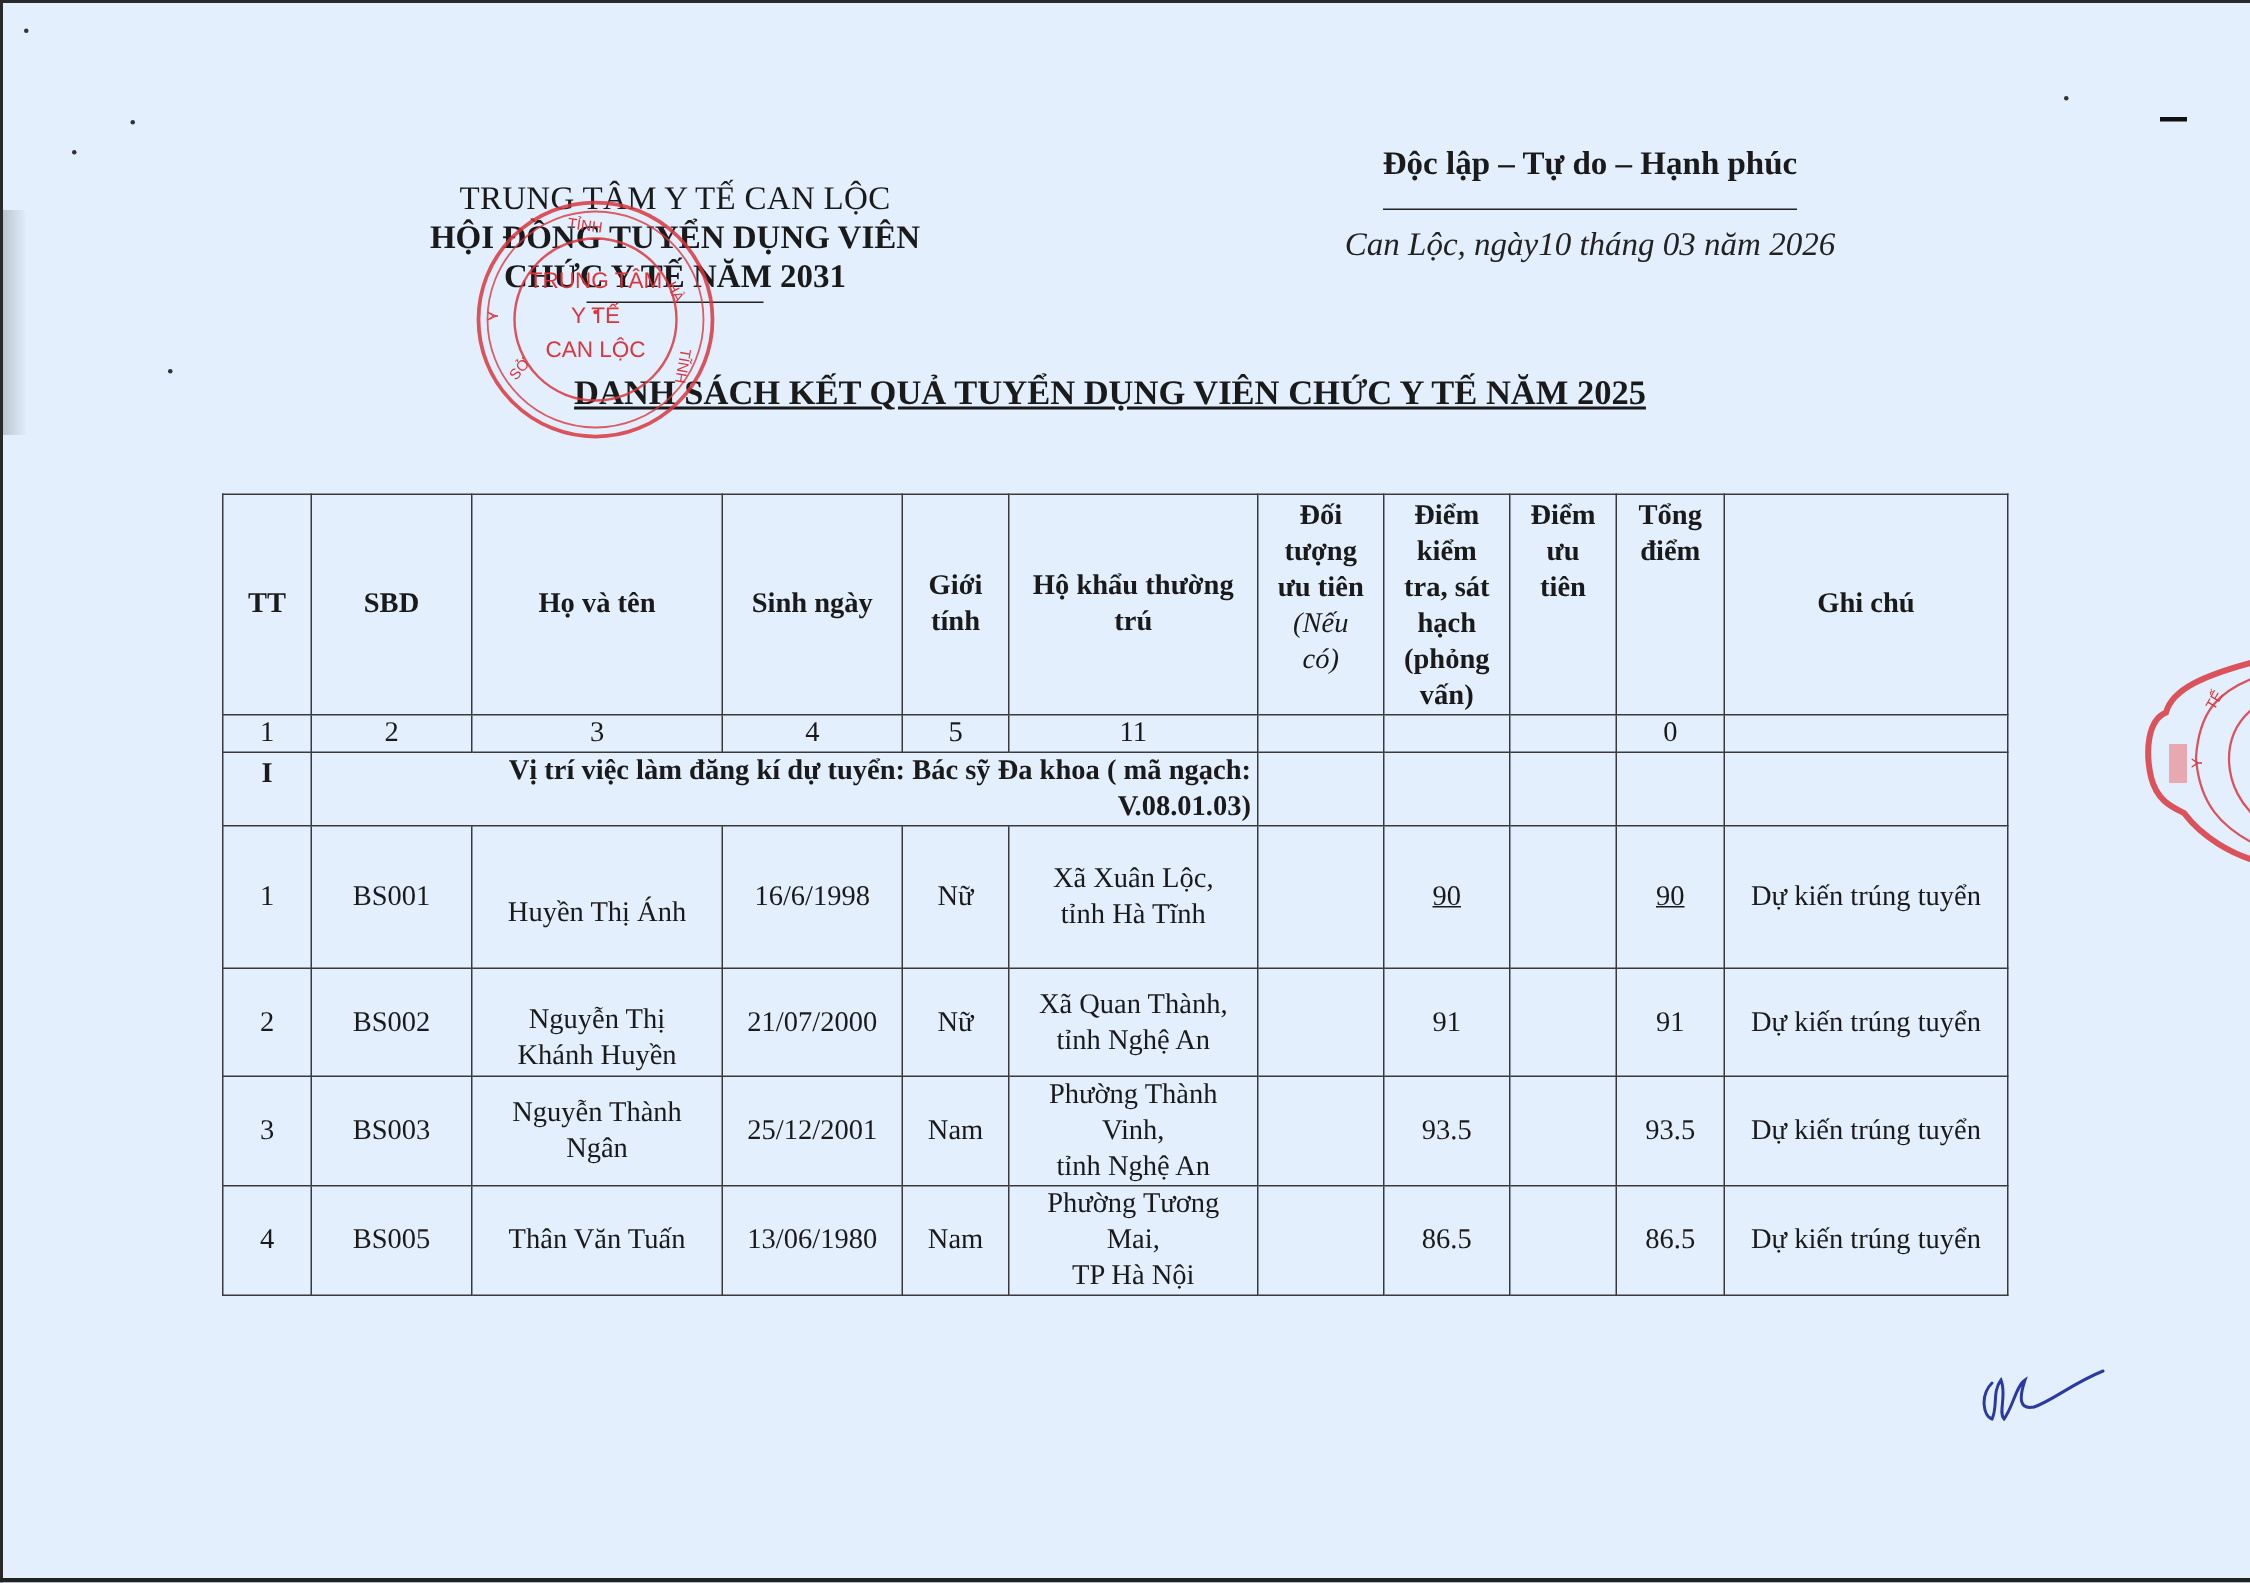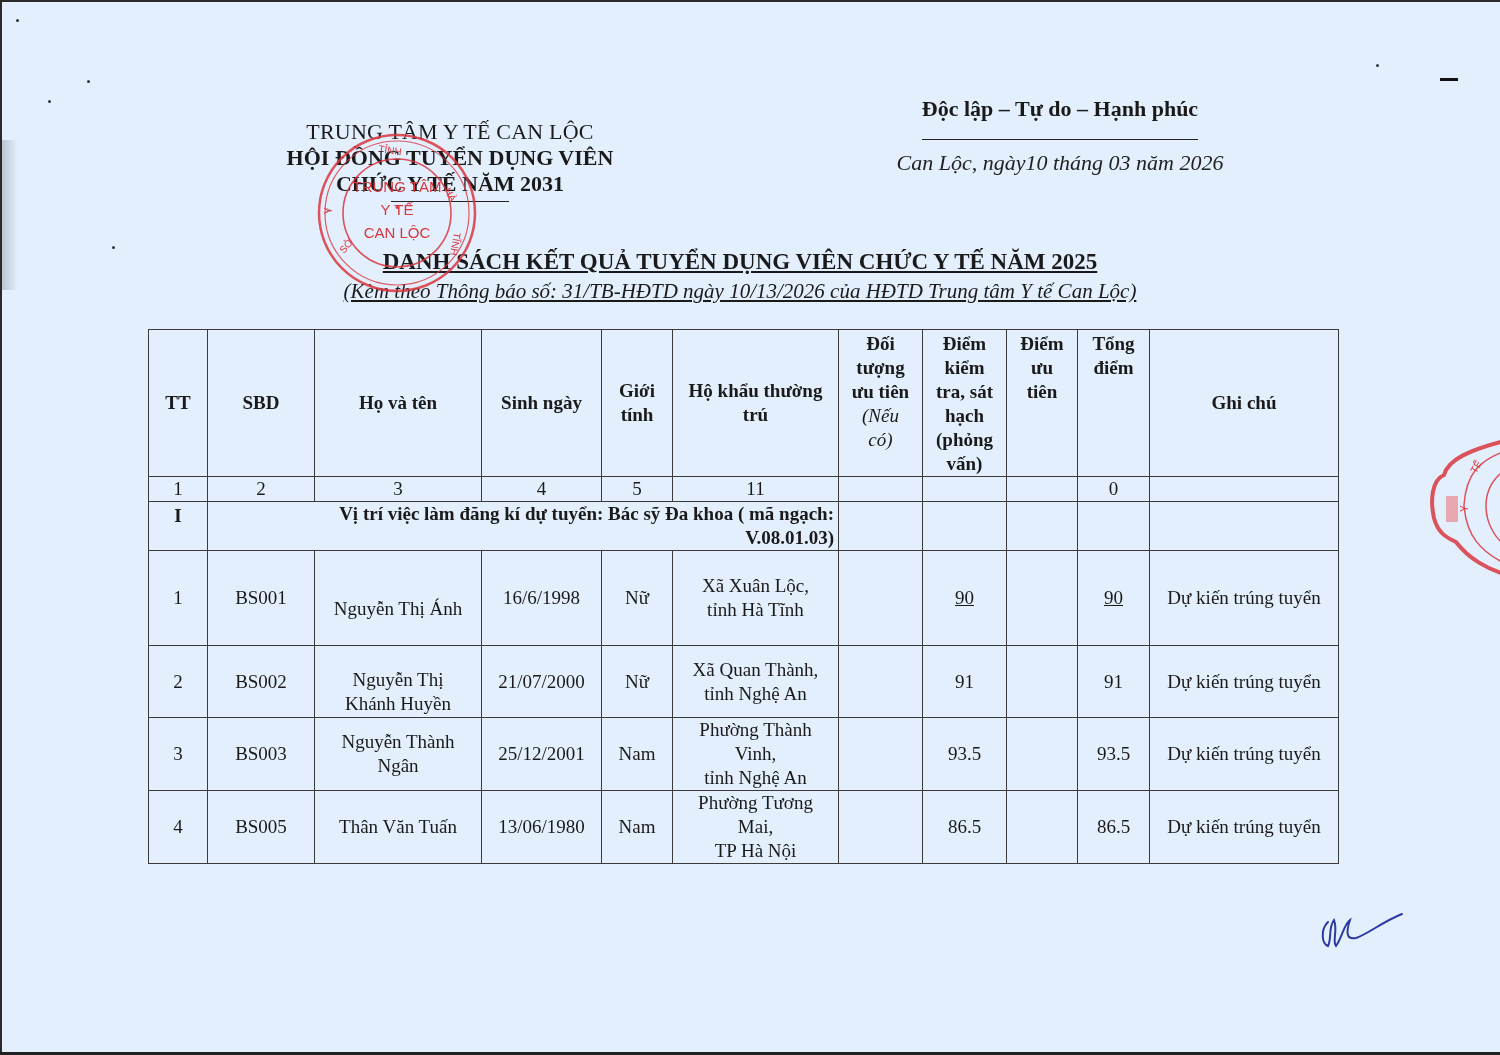--- a/index.html
+++ b/index.html
@@ -98,21 +98,20 @@
   <div class="underline"></div>
 </div>
 
 <div class="header-right">
   <div class="motto">Độc lập – Tự do – Hạnh phúc</div>
   <div class="date">Can Lộc, ngày10 tháng 03 năm 2026</div>
 </div>
 
 <div class="title-block">
   <div class="title">DANH SÁCH KẾT QUẢ TUYỂN DỤNG VIÊN CHỨC Y TẾ NĂM 2025</div>
-  <div class="subtitle">(Kèm theo Thông báo số: 31/TB-HĐTD ngày 10/13/2026  của HĐTD Trung tâm Y tế Can Lộc)</div>
 </div>
 
 <svg class="stamp" viewBox="0 0 162 162">
   <circle cx="81" cy="81" r="78" fill="none" stroke="#d9363e" stroke-width="2.5" opacity=".85"></circle>
   <circle cx="81" cy="81" r="72" fill="none" stroke="#d9363e" stroke-width="1.2" opacity=".8"></circle>
   <circle cx="81" cy="81" r="54" fill="none" stroke="#d9363e" stroke-width="1.6" opacity=".85"></circle>
   <text x="81" y="60" text-anchor="middle" font-family="Liberation Sans, sans-serif" font-size="15" fill="#d9363e">TRUNG TÂM</text>
   <text x="81" y="83" text-anchor="middle" font-family="Liberation Sans, sans-serif" font-size="15" fill="#d9363e">Y TẾ</text>
   <text x="81" y="106" text-anchor="middle" font-family="Liberation Sans, sans-serif" font-size="15" fill="#d9363e">CAN LỘC</text>
   <text x="62" y="20" font-family="Liberation Sans, sans-serif" font-size="10" fill="#d9363e" transform="rotate(8 62 20)">TỈNH</text>
@@ -203,21 +202,21 @@
     <td></td>
     <td></td>
     <td></td>
     <td></td>
   </tr>
 
   <tr class="row-1">
     <td>1</td>
     <td>BS001</td>
     <td class="name-cell" style="padding-top:22px">
-      <div>Nguyễn Thị Ánh</div>
+      <div>Huyền Thị Ánh</div>
     </td>
     <td>16/6/1998</td>
     <td>Nữ</td>
     <td>
       <div>Xã Xuân Lộc,</div>
       <div>tỉnh Hà Tĩnh</div>
     </td>
     <td></td>
     <td class="top">90</td>
     <td></td>

